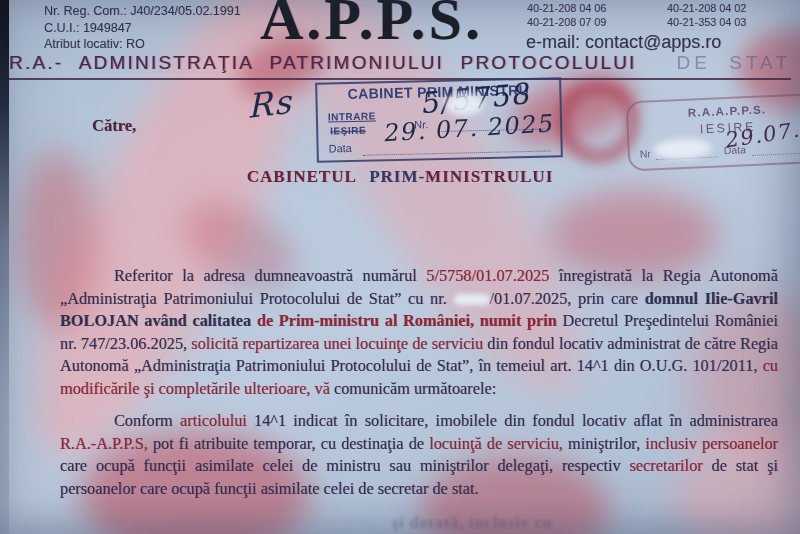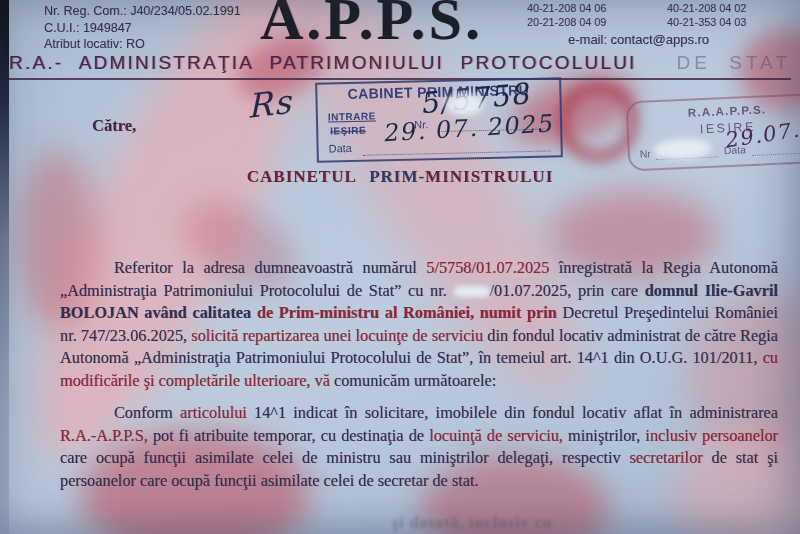--- a/index.html
+++ b/index.html
@@ -37,21 +37,21 @@
 
   .content{position:absolute;inset:0;filter:blur(.25px);border-radius:12px;}
 
   
   .regblock{left:44px;top:3px;font-size:12.5px;line-height:16.5px;color:#2e3852;
     text-shadow:.6px 0 rgba(150,40,55,.3);}
   .logo{left:260px;top:-15px;font-weight:700;font-size:60px;letter-spacing:3px;color:#1b2028;
     text-shadow:1px 0 rgba(120,30,45,.25);}
   .phones{left:527px;top:2px;display:grid;grid-template-columns:118px 118px;column-gap:22px;row-gap:2px;
     font-size:10.8px;color:#333d5e;text-shadow:.5px 0 rgba(150,40,55,.35);}
-  .email{left:568px;top:32px;font-size:13px;color:#2c3550;text-shadow:.6px 0 rgba(150,40,55,.3);text-align:center;}
+  .email{left:526px;top:32px;font-size:18px;color:#2c3550;text-shadow:.6px 0 rgba(150,40,55,.3);text-align:center;}
   .banner{left:9px;top:52px;width:782px;display:flex;justify-content:space-between;align-items:flex-end;
     font-size:19px;font-weight:500;letter-spacing:2.2px;word-spacing:9px;
     padding-bottom:4px;border-bottom:2.5px solid rgba(72,42,70,.85);}
   .banner .main{color:#4c2846;text-shadow:1.1px .4px 0 rgba(150,30,50,.35), -0.6px 0 rgba(50,70,150,.3);}
   .banner .faded{color:rgba(92,82,132,.52);letter-spacing:4px;}
 
   
   .hw{font-family:"DejaVu Serif",serif;font-style:italic;color:#222c52;letter-spacing:1.5px;}
   .rs{left:250px;top:84px;font-size:33px;transform:rotate(-7deg) skewX(-8deg);color:#1f2948;}
 
@@ -93,21 +93,21 @@
   .salutation{left:92px;top:116px;font-size:16.5px;font-weight:700;color:#42243c;
     text-shadow:.8px 0 rgba(150,30,50,.35);}
   .h1{left:0;top:167px;width:800px;text-align:center;font-size:17px;font-weight:700;
     letter-spacing:1px;word-spacing:8px;text-shadow:.9px 0 rgba(160,35,55,.3);}
   .h1 .pa{color:#6a2136;} .h1 .pb{color:#2c3a68;} .h1 .pc{color:#5c2440;}
   .h2{left:0;top:191px;width:800px;text-align:center;font-size:16.5px;font-weight:700;
     letter-spacing:.4px;text-shadow:.8px 0 rgba(160,35,55,.28);}
   .h2 .pa{color:#262f54;} .h2 .pc{color:#8e2433;}
 
   .bodytext{left:60px;top:257px;width:718px;}
-  .bodytext p{margin:0 0 10px 0;text-indent:54px;font-size:16.3px;line-height:22.5px;text-align:justify;}
+  .bodytext p{margin:8px 0 10px 0;text-indent:54px;font-size:16.3px;line-height:22.5px;text-align:justify;}
 
   .ghost{left:392px;top:514px;font-size:16px;color:rgba(58,68,100,.35);filter:blur(1.7px);
     font-weight:700;letter-spacing:1px;}
 </style>
 </head>
 <body>
 
 <div class="doc">
 
   <div class="wm">
@@ -132,21 +132,21 @@
       <div>Nr. Reg. Com.: J40/234/05.02.1991</div>
       <div>C.U.I.: 1949847</div>
       <div>Atribut locativ: RO</div>
     </div>
 
     <div class="abs logo">A.P.P.S.</div>
 
     <div class="abs phones sans">
       <div>40-21-208 04 06</div>
       <div>40-21-208 04 02</div>
-      <div>20-21-208 04 09</div>
+      <div>40-21-208 07 09</div>
       <div>40-21-353 04 03</div>
     </div>
 
     <div class="abs email sans">e-mail: contact@apps.ro</div>
 
     <div class="abs banner sans">
       <span class="main">R.A.- ADMINISTRAŢIA PATRIMONIULUI PROTOCOLULUI</span>
       <span class="faded">DE STAT</span>
     </div>
 

